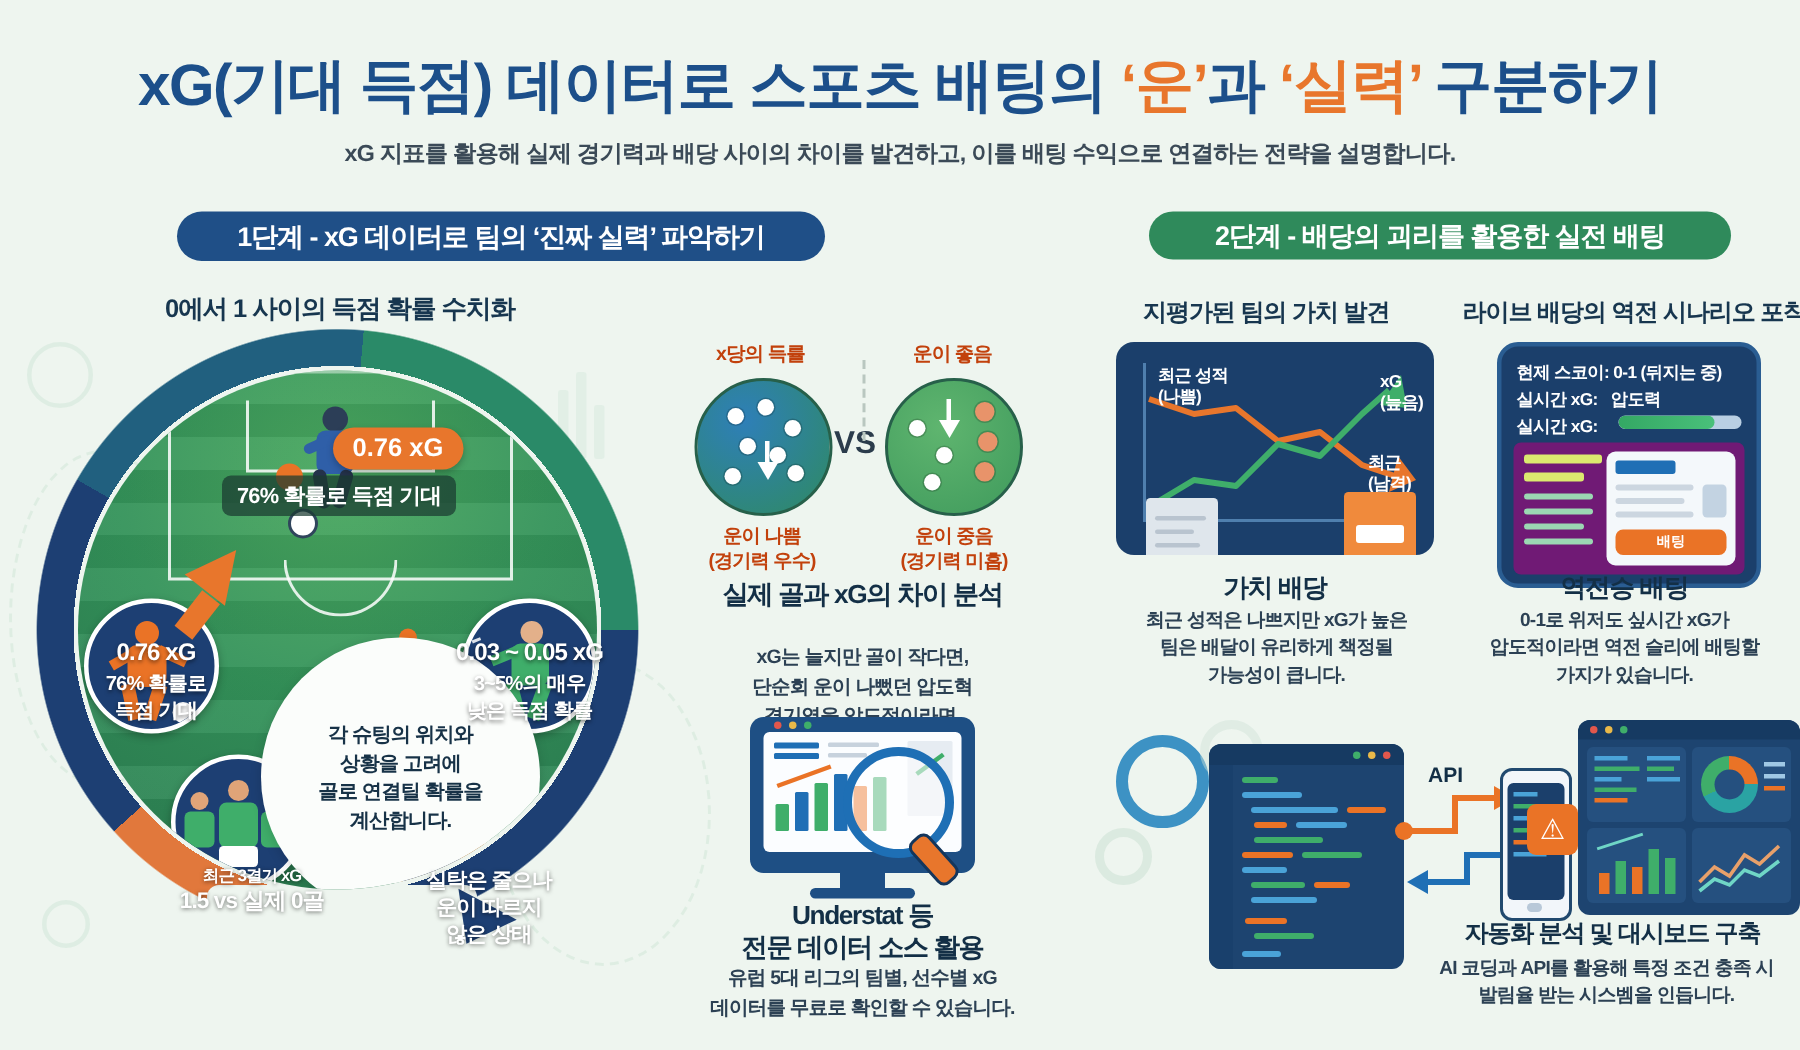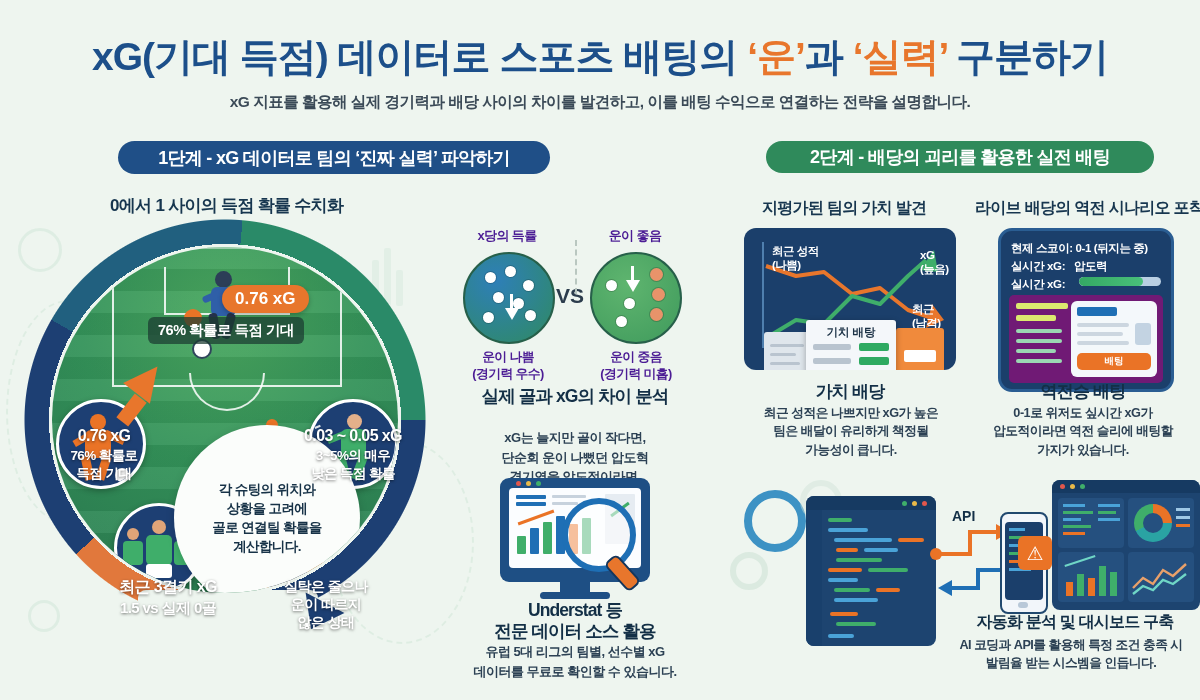--- a/index.html
+++ b/index.html
@@ -130,21 +130,21 @@
     position:absolute;width:88px;height:88px;border-radius:50%;overflow:hidden;
     border:2px solid #27604a;
   }
   .dc-blue{background:radial-gradient(circle at 35% 30%,#2e7fb8 0%,#2f8a62 100%);}
   .dc-green{background:radial-gradient(circle at 40% 35%,#5fb56f 0%,#3f9a5c 100%);}
   .ball{position:absolute;width:11px;height:11px;border-radius:50%;background:#fff;
         box-shadow:0 0 0 1px rgba(0,0,0,.18);}
   .ballO{position:absolute;width:13px;height:13px;border-radius:50%;background:#e8936a;
         box-shadow:0 0 0 1px rgba(0,0,0,.18);}
   .vs-mid{position:absolute;font-size:21px;font-weight:bold;color:#2b3c4c;}
-  .cap{position:absolute;text-align:center;font-size:12.8px;font-weight:bold;color:#4c1d95;
+  .cap{position:absolute;text-align:center;font-size:12.8px;font-weight:bold;color:#c2410c;
        line-height:1.35;letter-spacing:-.6px;white-space:nowrap;}
   .midTitle{position:absolute;width:272px;text-align:center;font-size:17.5px;font-weight:bold;
             color:#132f46;letter-spacing:-.9px;white-space:nowrap;}
   .midBody{position:absolute;width:272px;text-align:center;font-size:13px;color:#2c4154;
            line-height:1.5;font-weight:600;letter-spacing:-.5px;}
   .vdash{position:absolute;border-left:2px dashed #b9c7c0;}
 
   
   .monitor{position:absolute;left:500px;top:478px;width:150px;height:120px;}
   .mon-body{position:absolute;left:0;top:0;width:150px;height:104px;background:#1e4f84;
@@ -305,21 +305,21 @@
       <span class="big">0.76 xG</span>
       <span class="sm">76% 확률로</span>
       <span class="sm">득점 기대</span>
     </div>
     <div class="labelblk" style="left:262px;top:222px;width:162px;">
       <span class="big">0.03 ~ 0.05 xG</span>
       <span class="sm">3~5%의 매우</span>
       <span class="sm">낮은 득점 확률</span>
     </div>
     <div class="labelblk" style="left:78px;top:372px;width:160px;">
-      <span class="sm" style="font-size:16px;">최근 3결기 xG</span>
+      <span class="sm" style="font-size:11px;">최근 3결기 xG</span>
       <span class="sm" style="font-size:15px;">1.5 vs 실제 0골</span>
     </div>
     <div class="labelblk" style="left:246px;top:372px;width:140px;">
       <span class="sm" style="font-size:14px;">실탁은 줄으나</span>
       <span class="sm" style="font-size:14px;">운이 따르지</span>
       <span class="sm" style="font-size:14px;">않은 상태</span>
     </div>
   </div>
 
   <div class="cap" style="left:452px;top:227px;width:110px;font-size:13px;">x당의 득률</div>
@@ -429,27 +429,20 @@
       <span>(남격)</span>
     </div>
 
     <div class="receipt" style="left:20px;top:104px;width:48px;height:42px;background:#dfe6ec;">
       <div class="rlineg" style="left:6px;top:12px;width:34px;height:3px;"></div>
       <div class="rlineg" style="left:6px;top:21px;width:26px;height:3px;"></div>
       <div class="rlineg" style="left:6px;top:30px;width:30px;height:3px;"></div>
     </div>
     <div class="receipt" style="left:152px;top:100px;width:48px;height:46px;background:#f08a3c;">
       <div style="position:absolute;left:8px;top:22px;width:32px;height:12px;background:#fff;border-radius:2px;"></div>
-    </div>
-    <div class="receipt" style="left:62px;top:92px;width:90px;height:54px;background:#f4f7fa;box-shadow:0 2px 6px rgba(0,0,0,.3);">
-      <div style="position:absolute;left:0;top:5px;width:90px;text-align:center;font-size:11.5px;font-weight:bold;color:#1b3145;">기치 배탕</div>
-      <div class="rlineg" style="left:7px;top:24px;width:38px;height:6px;"></div>
-      <div class="rgreen" style="left:53px;top:23px;width:30px;height:8px;"></div>
-      <div class="rlineg" style="left:7px;top:38px;width:38px;height:6px;"></div>
-      <div class="rgreen" style="left:53px;top:37px;width:30px;height:8px;"></div>
     </div>
   </div>
 
   <div class="blockTitle" style="left:744px;top:380px;width:212px;">가치 배당</div>
   <div class="blockBody" style="left:726px;top:404px;width:250px;">
     <span>최근 성적은 나쁘지만 xG가 높은</span><br>
     <span>팀은 배달이 유리하게 책정될</span><br>
     <span>가능성이 큽니다.</span>
   </div>
 

